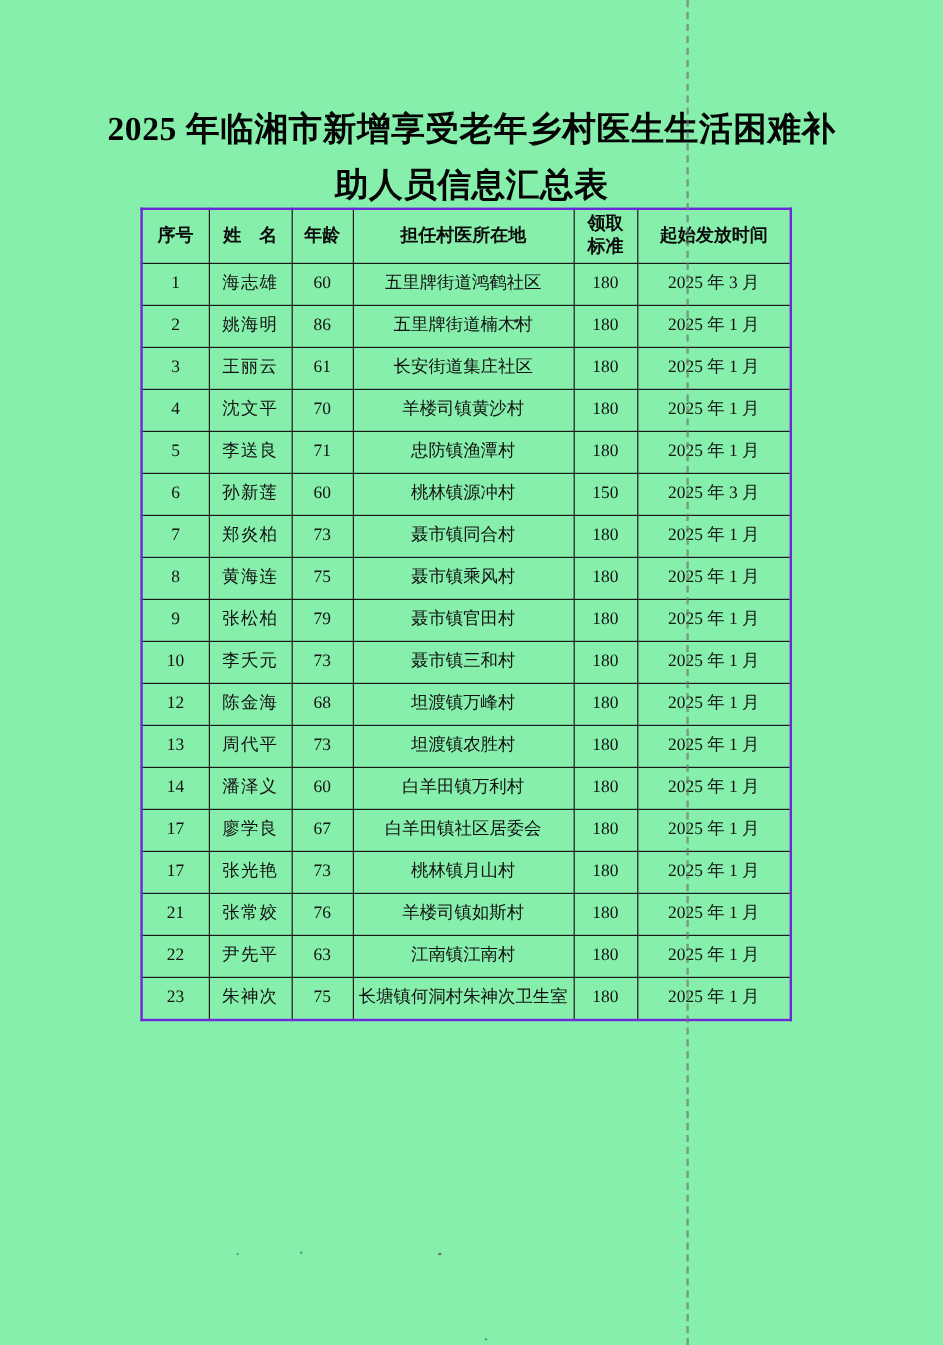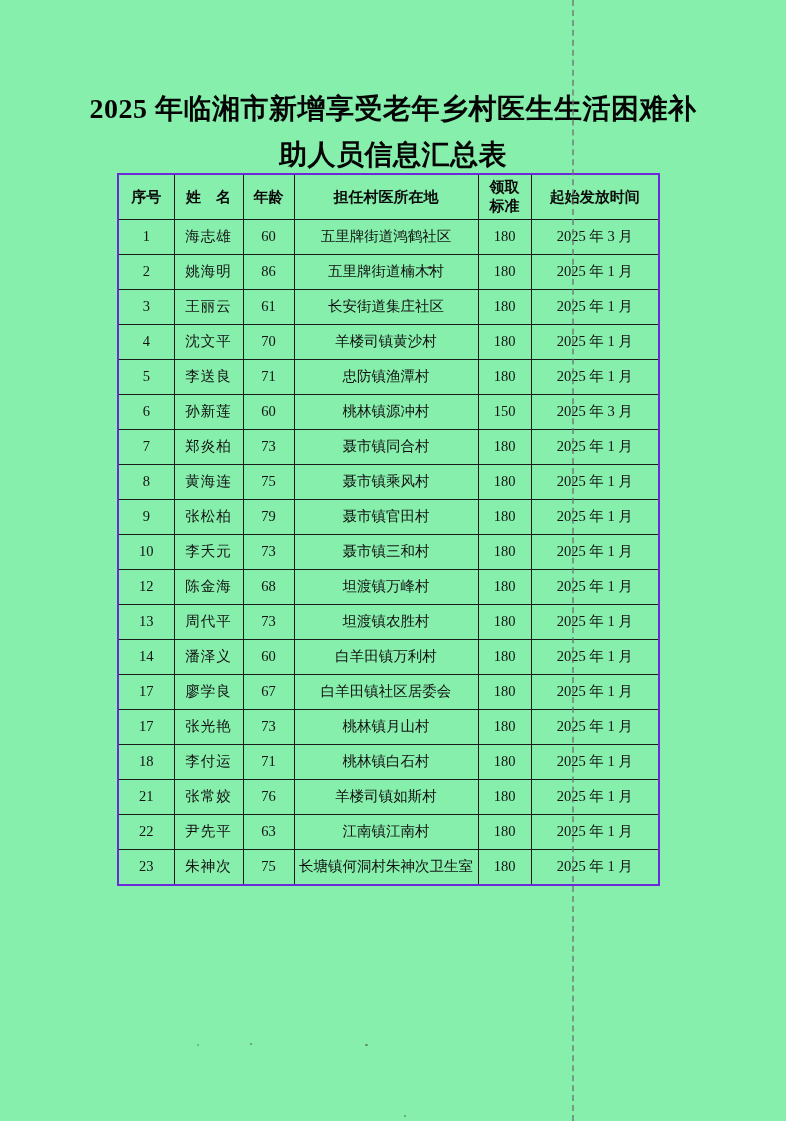--- a/index.html
+++ b/index.html
@@ -240,28 +240,20 @@
         </tr>
         <tr>
           <td class="cell-no">17</td>
           <td class="cell-name">张光艳</td>
           <td class="cell-age">73</td>
           <td class="cell-location">桃林镇月山村</td>
           <td class="cell-standard">180</td>
           <td class="cell-start">2025 年 1 月</td>
         </tr>
         <tr>
-          <td class="cell-no">18</td>
-          <td class="cell-name">李付运</td>
-          <td class="cell-age">71</td>
-          <td class="cell-location">桃林镇白石村</td>
-          <td class="cell-standard">180</td>
-          <td class="cell-start">2025 年 1 月</td>
-        </tr>
-        <tr>
           <td class="cell-no">21</td>
           <td class="cell-name">张常姣</td>
           <td class="cell-age">76</td>
           <td class="cell-location">羊楼司镇如斯村</td>
           <td class="cell-standard">180</td>
           <td class="cell-start">2025 年 1 月</td>
         </tr>
         <tr>
           <td class="cell-no">22</td>
           <td class="cell-name">尹先平</td>

